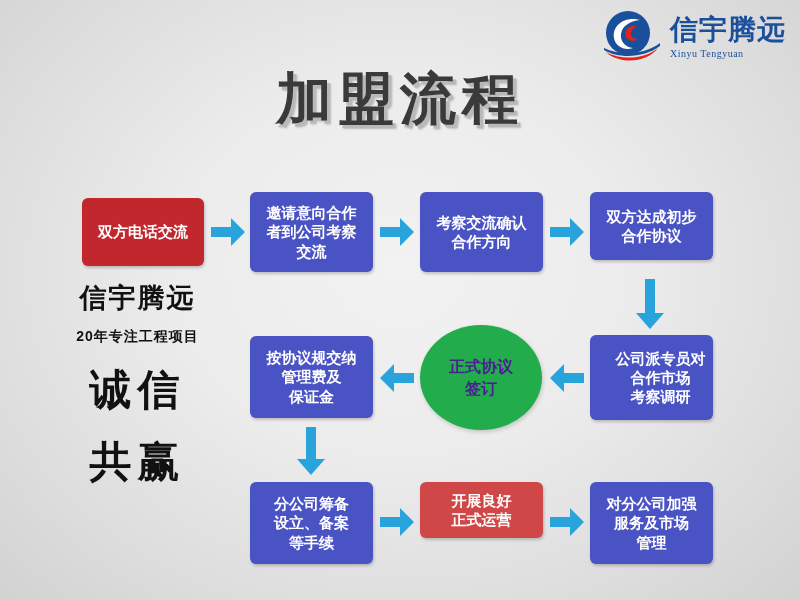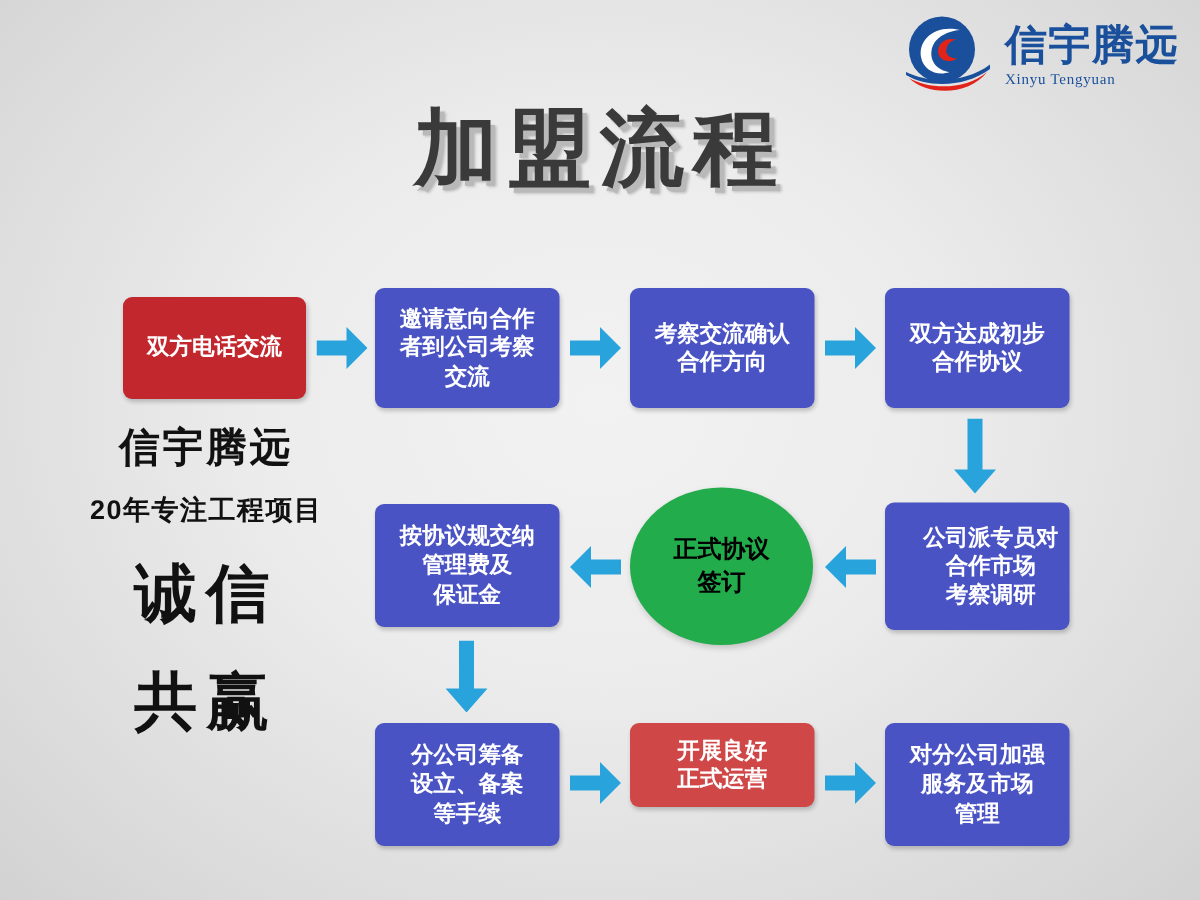--- a/index.html
+++ b/index.html
@@ -72,21 +72,21 @@
     width: 215px;
     text-align: center;
     color: #111;
   }
   .slogan-brand {
     font-size: 27px;
     font-weight: bold;
     letter-spacing: 2px;
   }
   .slogan-sub {
-    font-size: 18px;
+    font-size: 14px;
     font-weight: bold;
     margin-top: 12px;
     letter-spacing: 1px;
   }
   .slogan-word {
     font-size: 42px;
     font-weight: bold;
     letter-spacing: 6px;
     margin-top: 16px;
   }
@@ -110,21 +110,21 @@
   .box span { display: block; white-space: pre-line; }
 
   .box-blue { background: #4a53c4; }
   .box-red  { background: #c1272d; }
   .box-red2 { background: #cf4747; }
 
   .circle {
     position: absolute;
     border-radius: 50%;
     background: #22ac4b;
-    color: #000000;
+    color: #4c1d95;
     font-weight: bold;
     font-size: 16px;
     display: flex;
     align-items: center;
     justify-content: center;
     text-align: center;
     line-height: 1.35;
     box-shadow: 1px 2px 4px rgba(0,0,0,0.18);
   }
   .circle span { white-space: pre-line; }
@@ -171,21 +171,21 @@
   <span>邀请意向合作
 者到公司考察
 交流</span>
 </div>
 
 <div class="box box-blue" style="left:420px; top:192px; width:123px; height:80px;">
   <span>考察交流确认
 合作方向</span>
 </div>
 
-<div class="box box-blue" style="left:590px; top:192px; width:123px; height:80px;">
+<div class="box box-blue" style="left:590px; top:192px; width:123px; height:68px;">
   <span>双方达成初步
 合作协议</span>
 </div>
 
 <div class="box box-blue" style="left:590px; top:335px; width:123px; height:85px;padding-left:24px;">
   <span>公司派专员对
 合作市场
 考察调研</span>
 </div>
 

